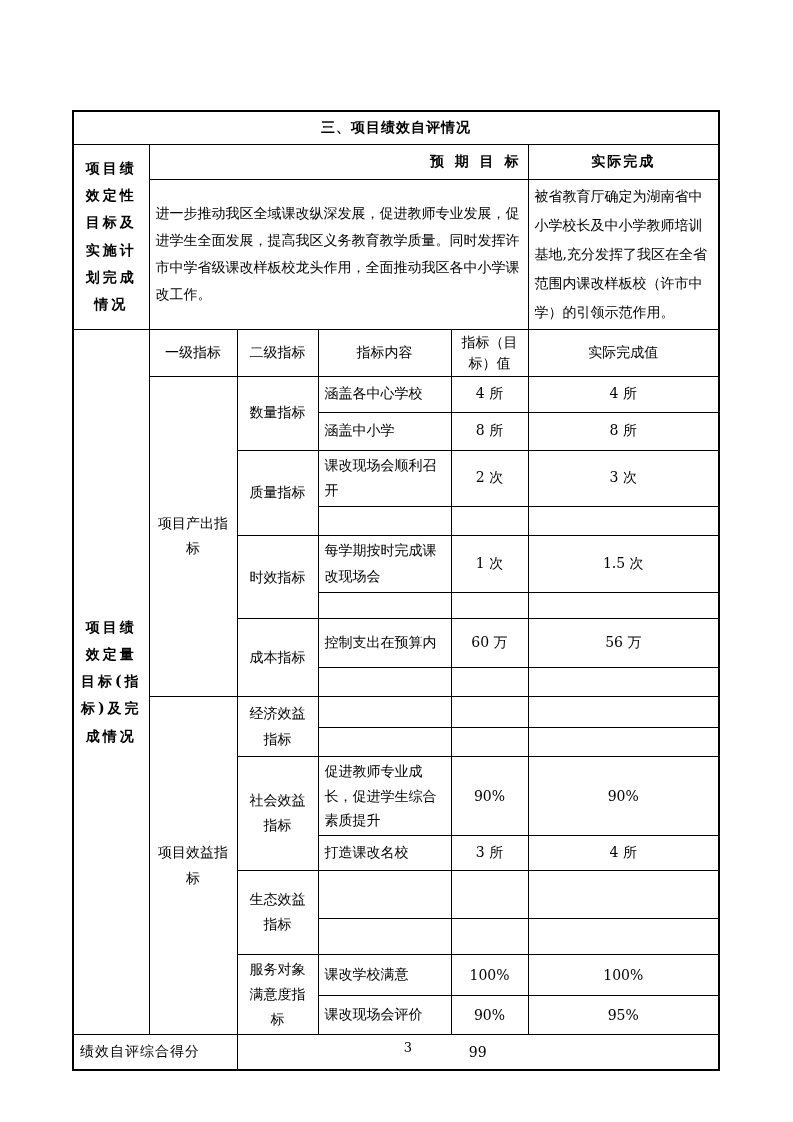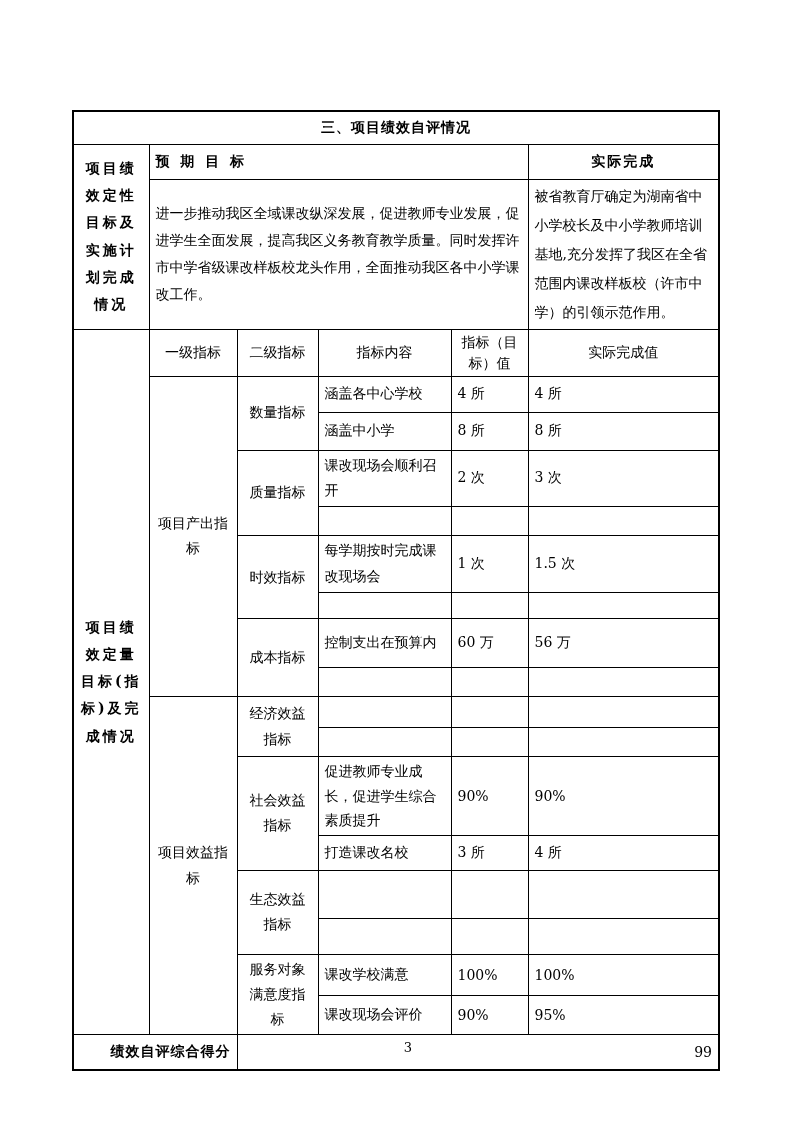--- a/index.html
+++ b/index.html
@@ -33,31 +33,31 @@
     padding: 2px 6px;
     word-break: break-all;
     overflow: hidden;
   }
   .title-cell {
     font-weight: bold;
     font-size: 15.5px;
     text-align: center;
     letter-spacing: 1px;
   }
-  .c { text-align: left; margin-top: 8px; }
+  .c { text-align: center; margin-top: 8px; }
   .rowlabel {
     font-weight: bold;
     text-align: center;
     letter-spacing: 3px;
     line-height: 1.95;
     padding: 2px 5px;
   }
   .exp-hdr {
     font-weight: bold;
-    text-align: left;
+    text-align: right;
     letter-spacing: 3px;
     font-size: 14.5px;
   }
   .act-hdr {
     font-weight: bold;
     text-align: center;
     letter-spacing: 2px;
     font-size: 14.5px;
   }
   .para {
@@ -91,25 +91,25 @@
     padding: 2px 11px;
     line-height: 1.85;
   }
   .small-cell {
     font-size: 11px;
     line-height: 1.75;
     padding: 2px 6px;
     text-align: left;
   }
   .score-label {
-    font-weight: bold;
-    text-align: right;
+    font-weight: normal;
+    text-align: left;
     letter-spacing: 1px;
   }
-  .score-value { text-align: right; padding: 2px 9px; }
+  .score-value { text-align: center; padding: 2px 9px; }
   .page-number {
     position: absolute;
     left: 0;
     right: 0;
     top: 1040px;
     text-align: center;
     font-size: 13px;
   }
 </style>
 </head>

